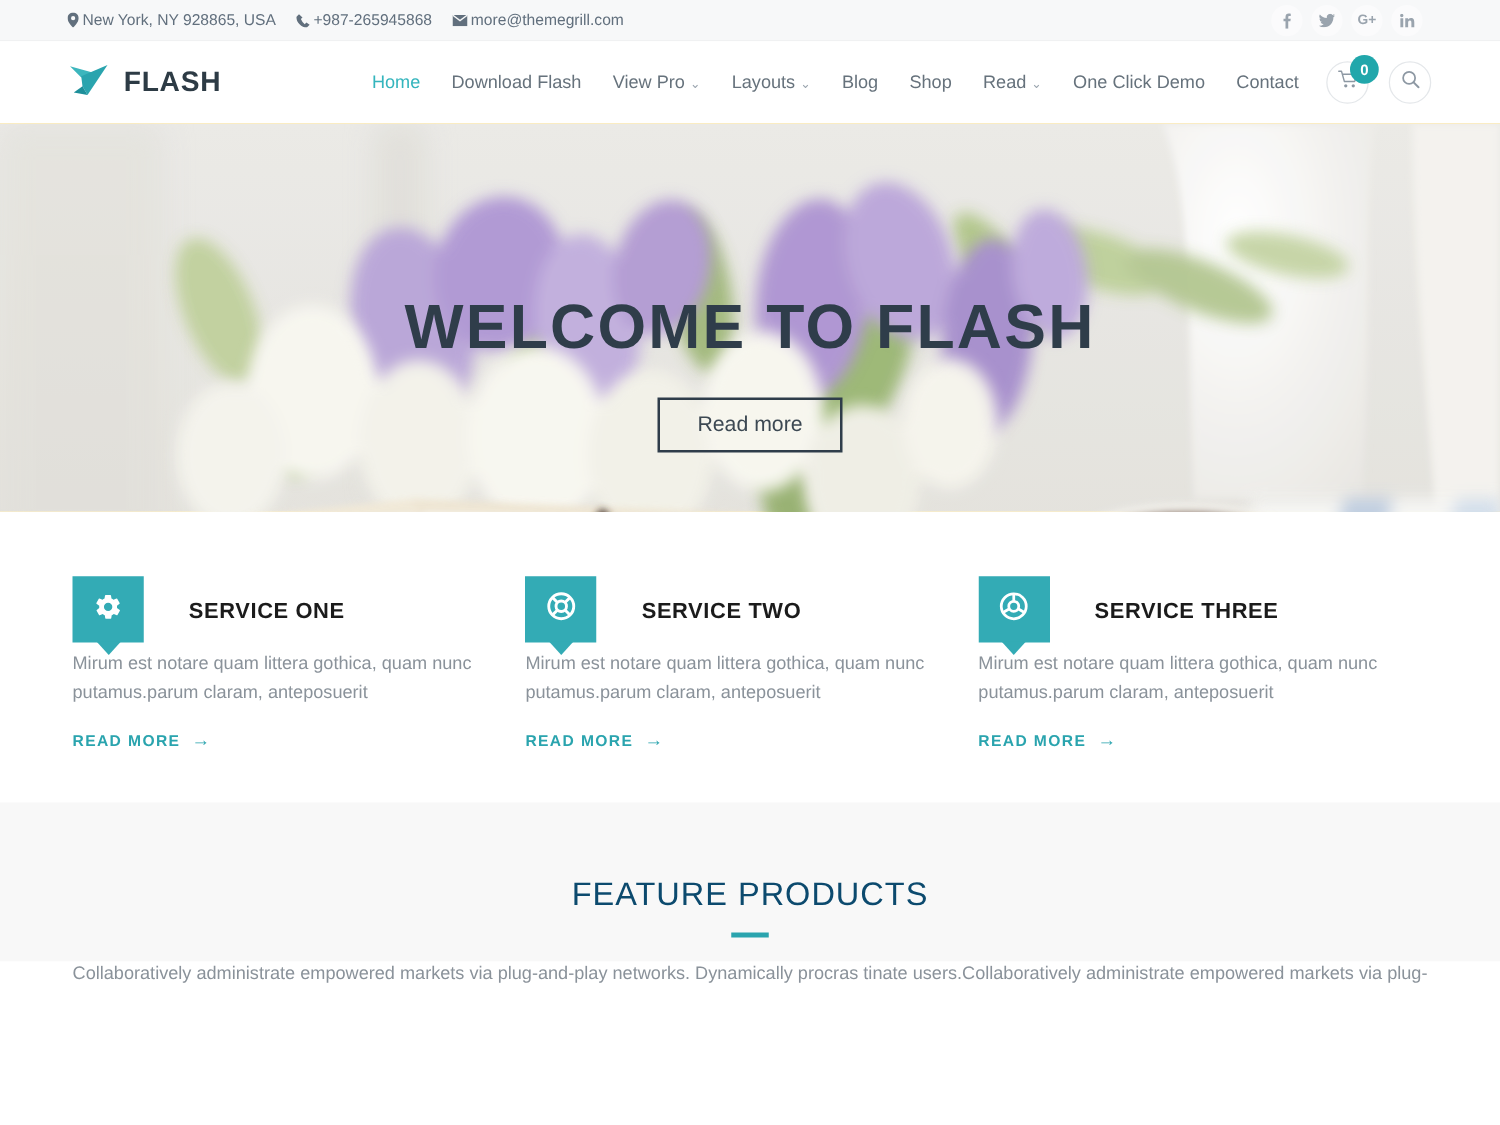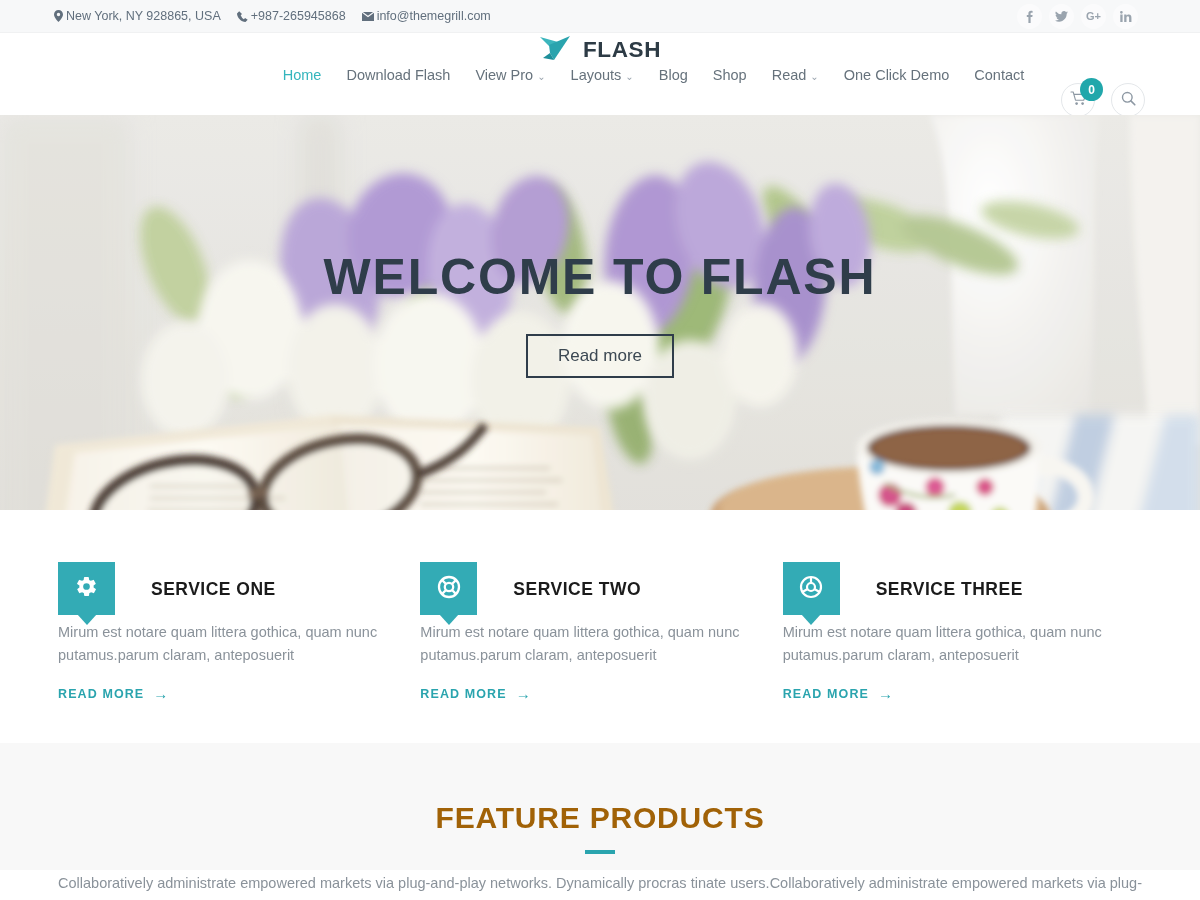--- a/index.html
+++ b/index.html
@@ -26,21 +26,20 @@
     background: #fbfbfc; display: flex; align-items: center; justify-content: center;
     color: #9aa4ae; font-size: 11px; font-weight: bold;
   }
   .soc svg { display:block; }
 
   
   .header {
     height: 66px; background: #ffffff;
     display: flex; align-items: center;
     padding: 0 55px 0 54px;
-    flex-direction: column;
   }
   .brand { display: flex; align-items: center; gap: 11px; }
   .brand-name {
     font-size: 22.5px; font-weight: bold; color: #2d3b45;
     letter-spacing: 0.6px;
   }
   .nav { margin-left: 108px; display: flex; align-items: center; gap: 0; }
   .nav-item {
     font-size: 14.5px; color: #66727c; padding: 0 12.5px;
     display: flex; align-items: center; gap: 4px; white-space: nowrap;
@@ -56,23 +55,22 @@
   }
   .cart-badge {
     position: absolute; top: -6px; right: -9px;
     width: 23px; height: 23px; border-radius: 50%;
     background: #21a7ab; color: #fff; font-size: 12px; font-weight: bold;
     display: flex; align-items: center; justify-content: center;
   }
 
   
   .hero {
-    position: relative; height: 395px; width: 1200px; overflow: hidden;
+    position: relative; height: 310px; width: 1200px; overflow: hidden;
     background: #eab308;
-    margin-top: 16px;
   }
   .hero-bg { position: absolute; inset: 0; }
   .hero-content {
     position: relative; z-index: 5; height: 100%;
     display: flex; flex-direction: column; align-items: center;
     padding-top: 137px;
   }
   .hero-title {
     font-size: 50px; font-weight: bold; color: #2f3d4a;
     letter-spacing: 1.8px; line-height: 1; white-space: nowrap;
@@ -118,21 +116,21 @@
     letter-spacing: 1.1px; display: flex; align-items: center; gap: 9px; cursor: pointer;
   }
   .svc-more .arr { font-size: 15px; }
 
   
   .features {
     background: #f8f8f8; padding-top: 58px; height: 127px;
     display: flex; flex-direction: column; align-items: center;
   }
   .feat-title {
-    font-size: 30px; font-weight: bold; color: #a16207; letter-spacing: 0.8px;
+    font-size: 26px; font-weight: normal; color: #0c4a6e; letter-spacing: 0.8px;
   }
   .feat-divider {
     margin-top: 17px; width: 90px; height: 1px; background: #e2e2e2;
     position: relative;
   }
   .feat-divider::after {
     content: ""; position: absolute; left: 50%; top: -2px; transform: translateX(-50%);
     width: 30px; height: 4px; background: #2aa4ae;
   }
   .feat-para {
@@ -161,21 +159,21 @@
       </span>
       <span>+987-265945868</span>
     </div>
     <div class="tb-item">
       <span>
         <svg width="12" height="9" viewBox="0 0 12 9">
             <path d="M0 0h12v9H0z" fill="#616f7d"></path>
             <path d="M0 0l6 4.5L12 0" stroke="#f7f8f9" stroke-width="1.1" fill="none"></path>
           </svg>
       </span>
-      <span>info@themegrill.com</span>
+      <span>more@themegrill.com</span>
     </div>
   </div>
   <div class="tb-right">
     <a class="soc">
       <svg width="7" height="13" viewBox="0 0 7 13">
           <path d="M4.6 13V7h1.7l.3-2H4.6V3.7c0-.6.2-1 1-1h1V.9C6.3.8 5.7.8 5 .8 3.4.8 2.4 1.7 2.4 3.5V5H.8v2h1.6v6h2.2z" fill="#9aa4ae"></path>
         </svg>
     </a>
     <a class="soc">
       <svg width="13" height="11" viewBox="0 0 13 11">

